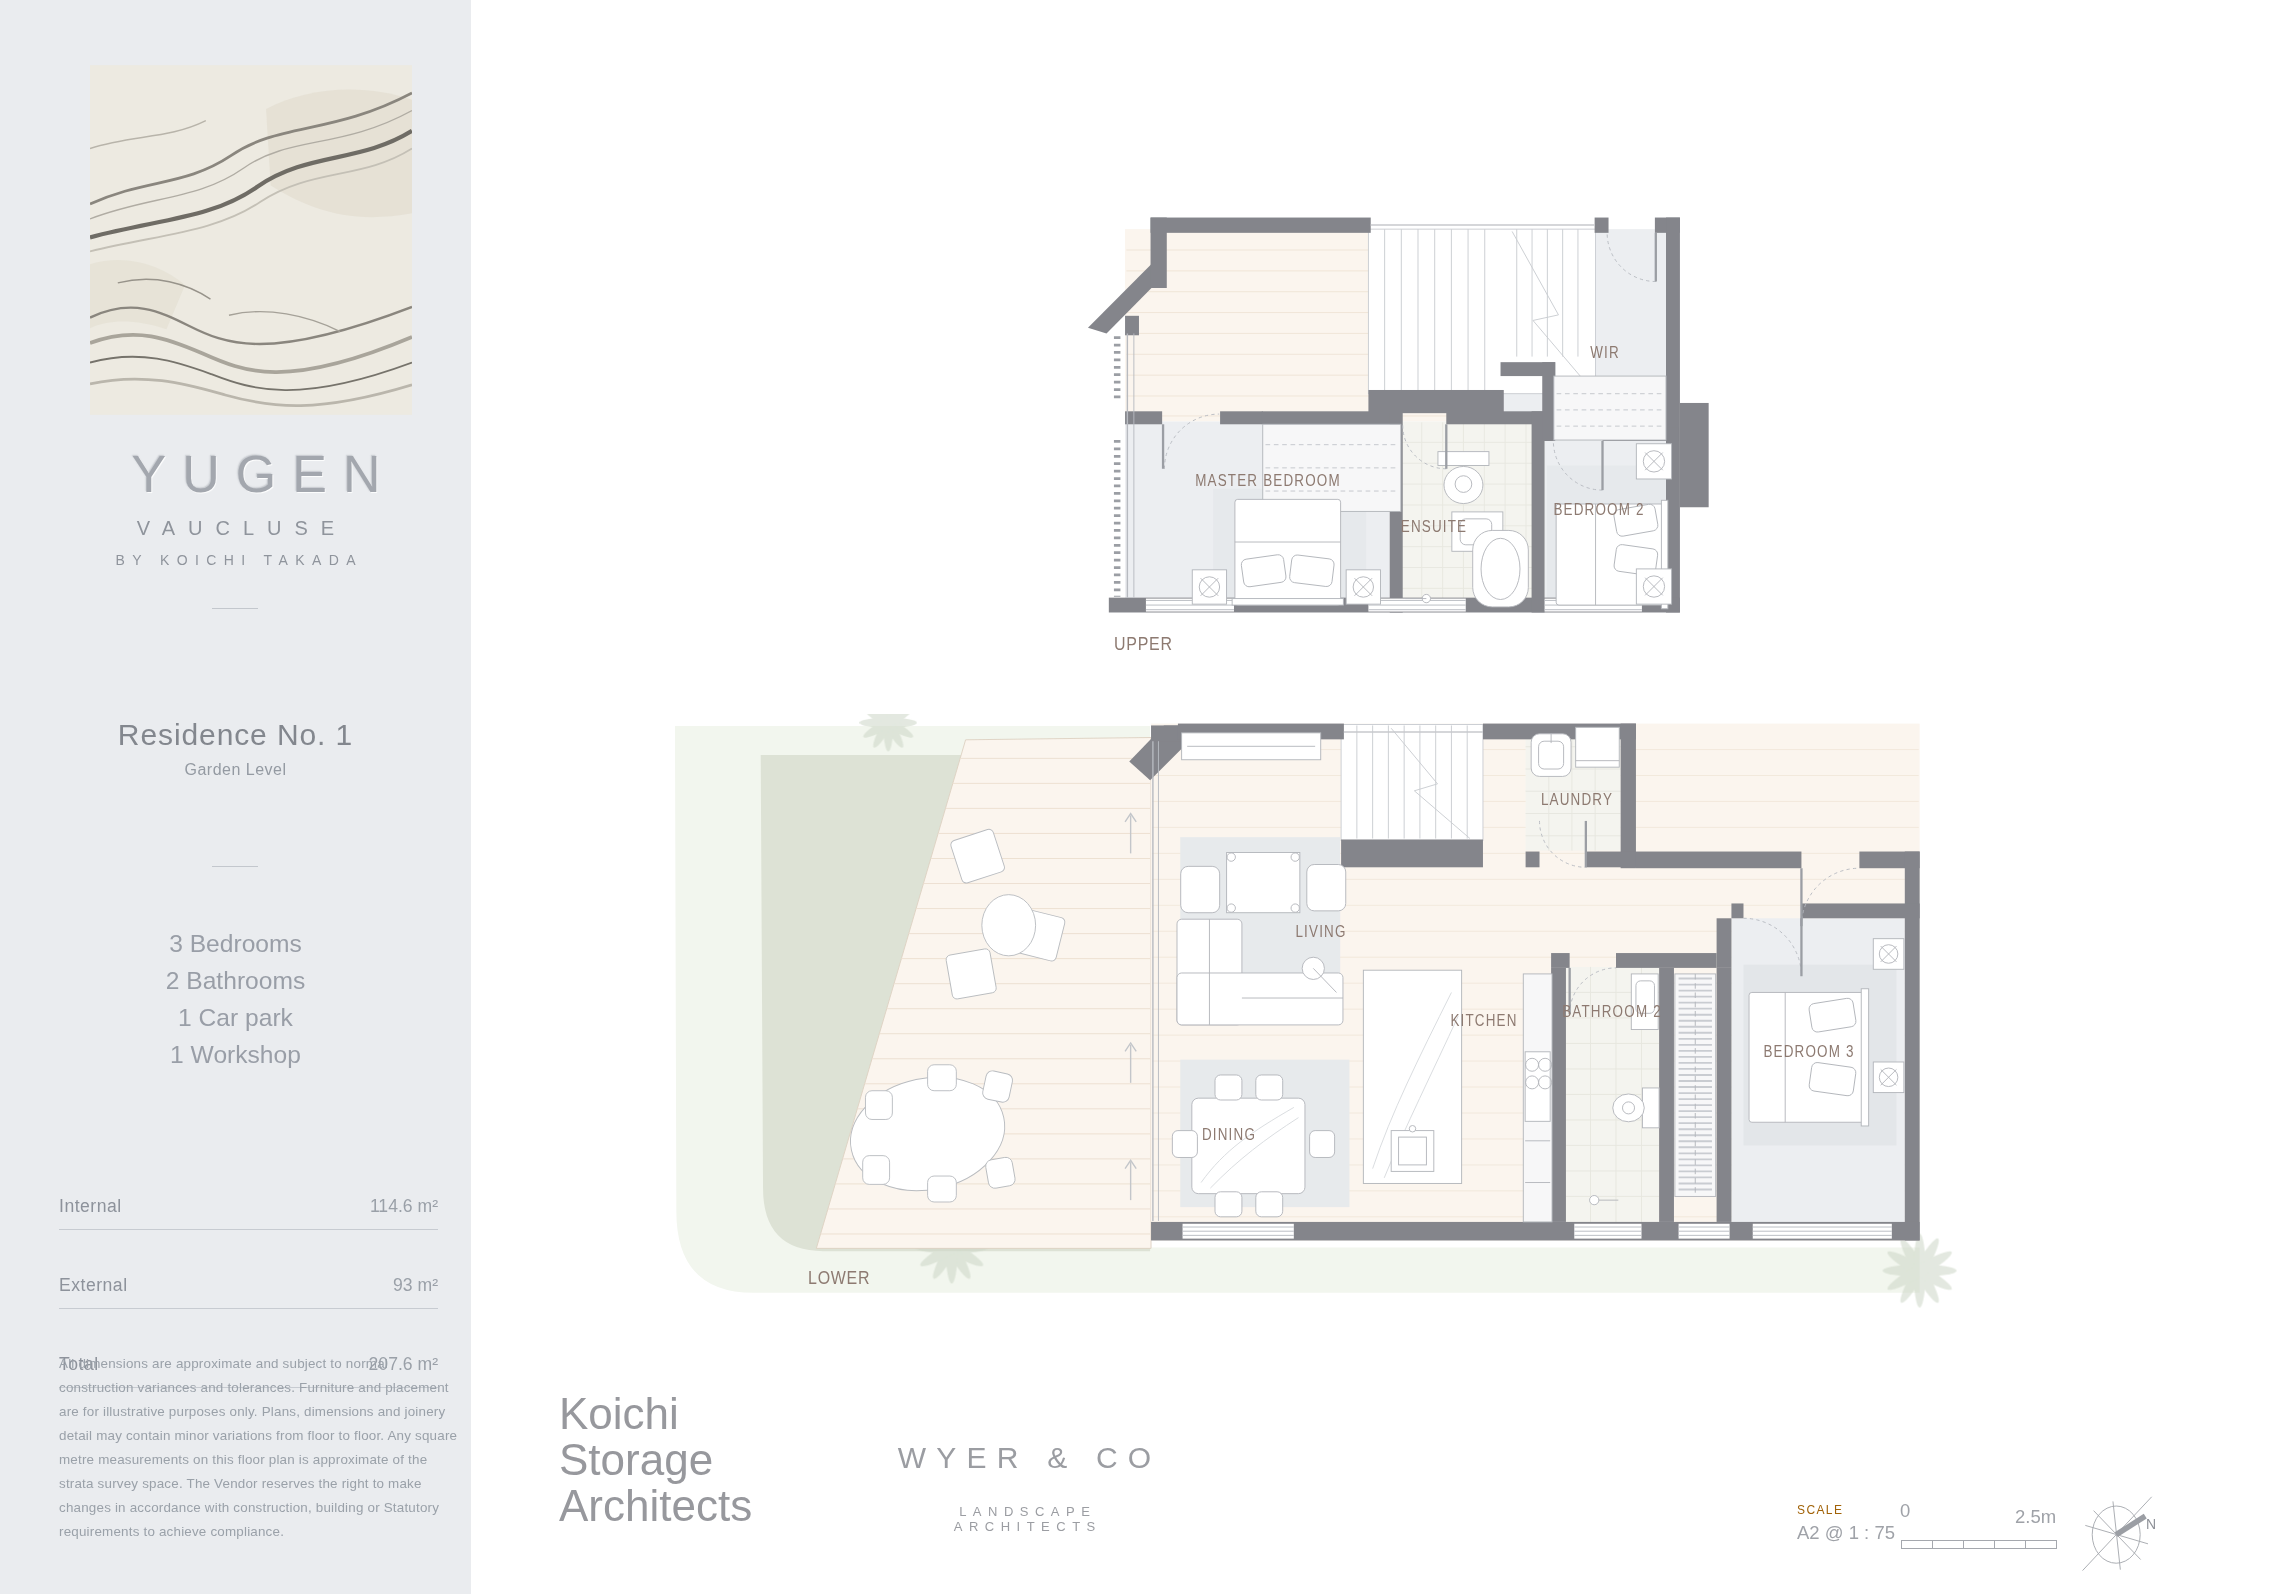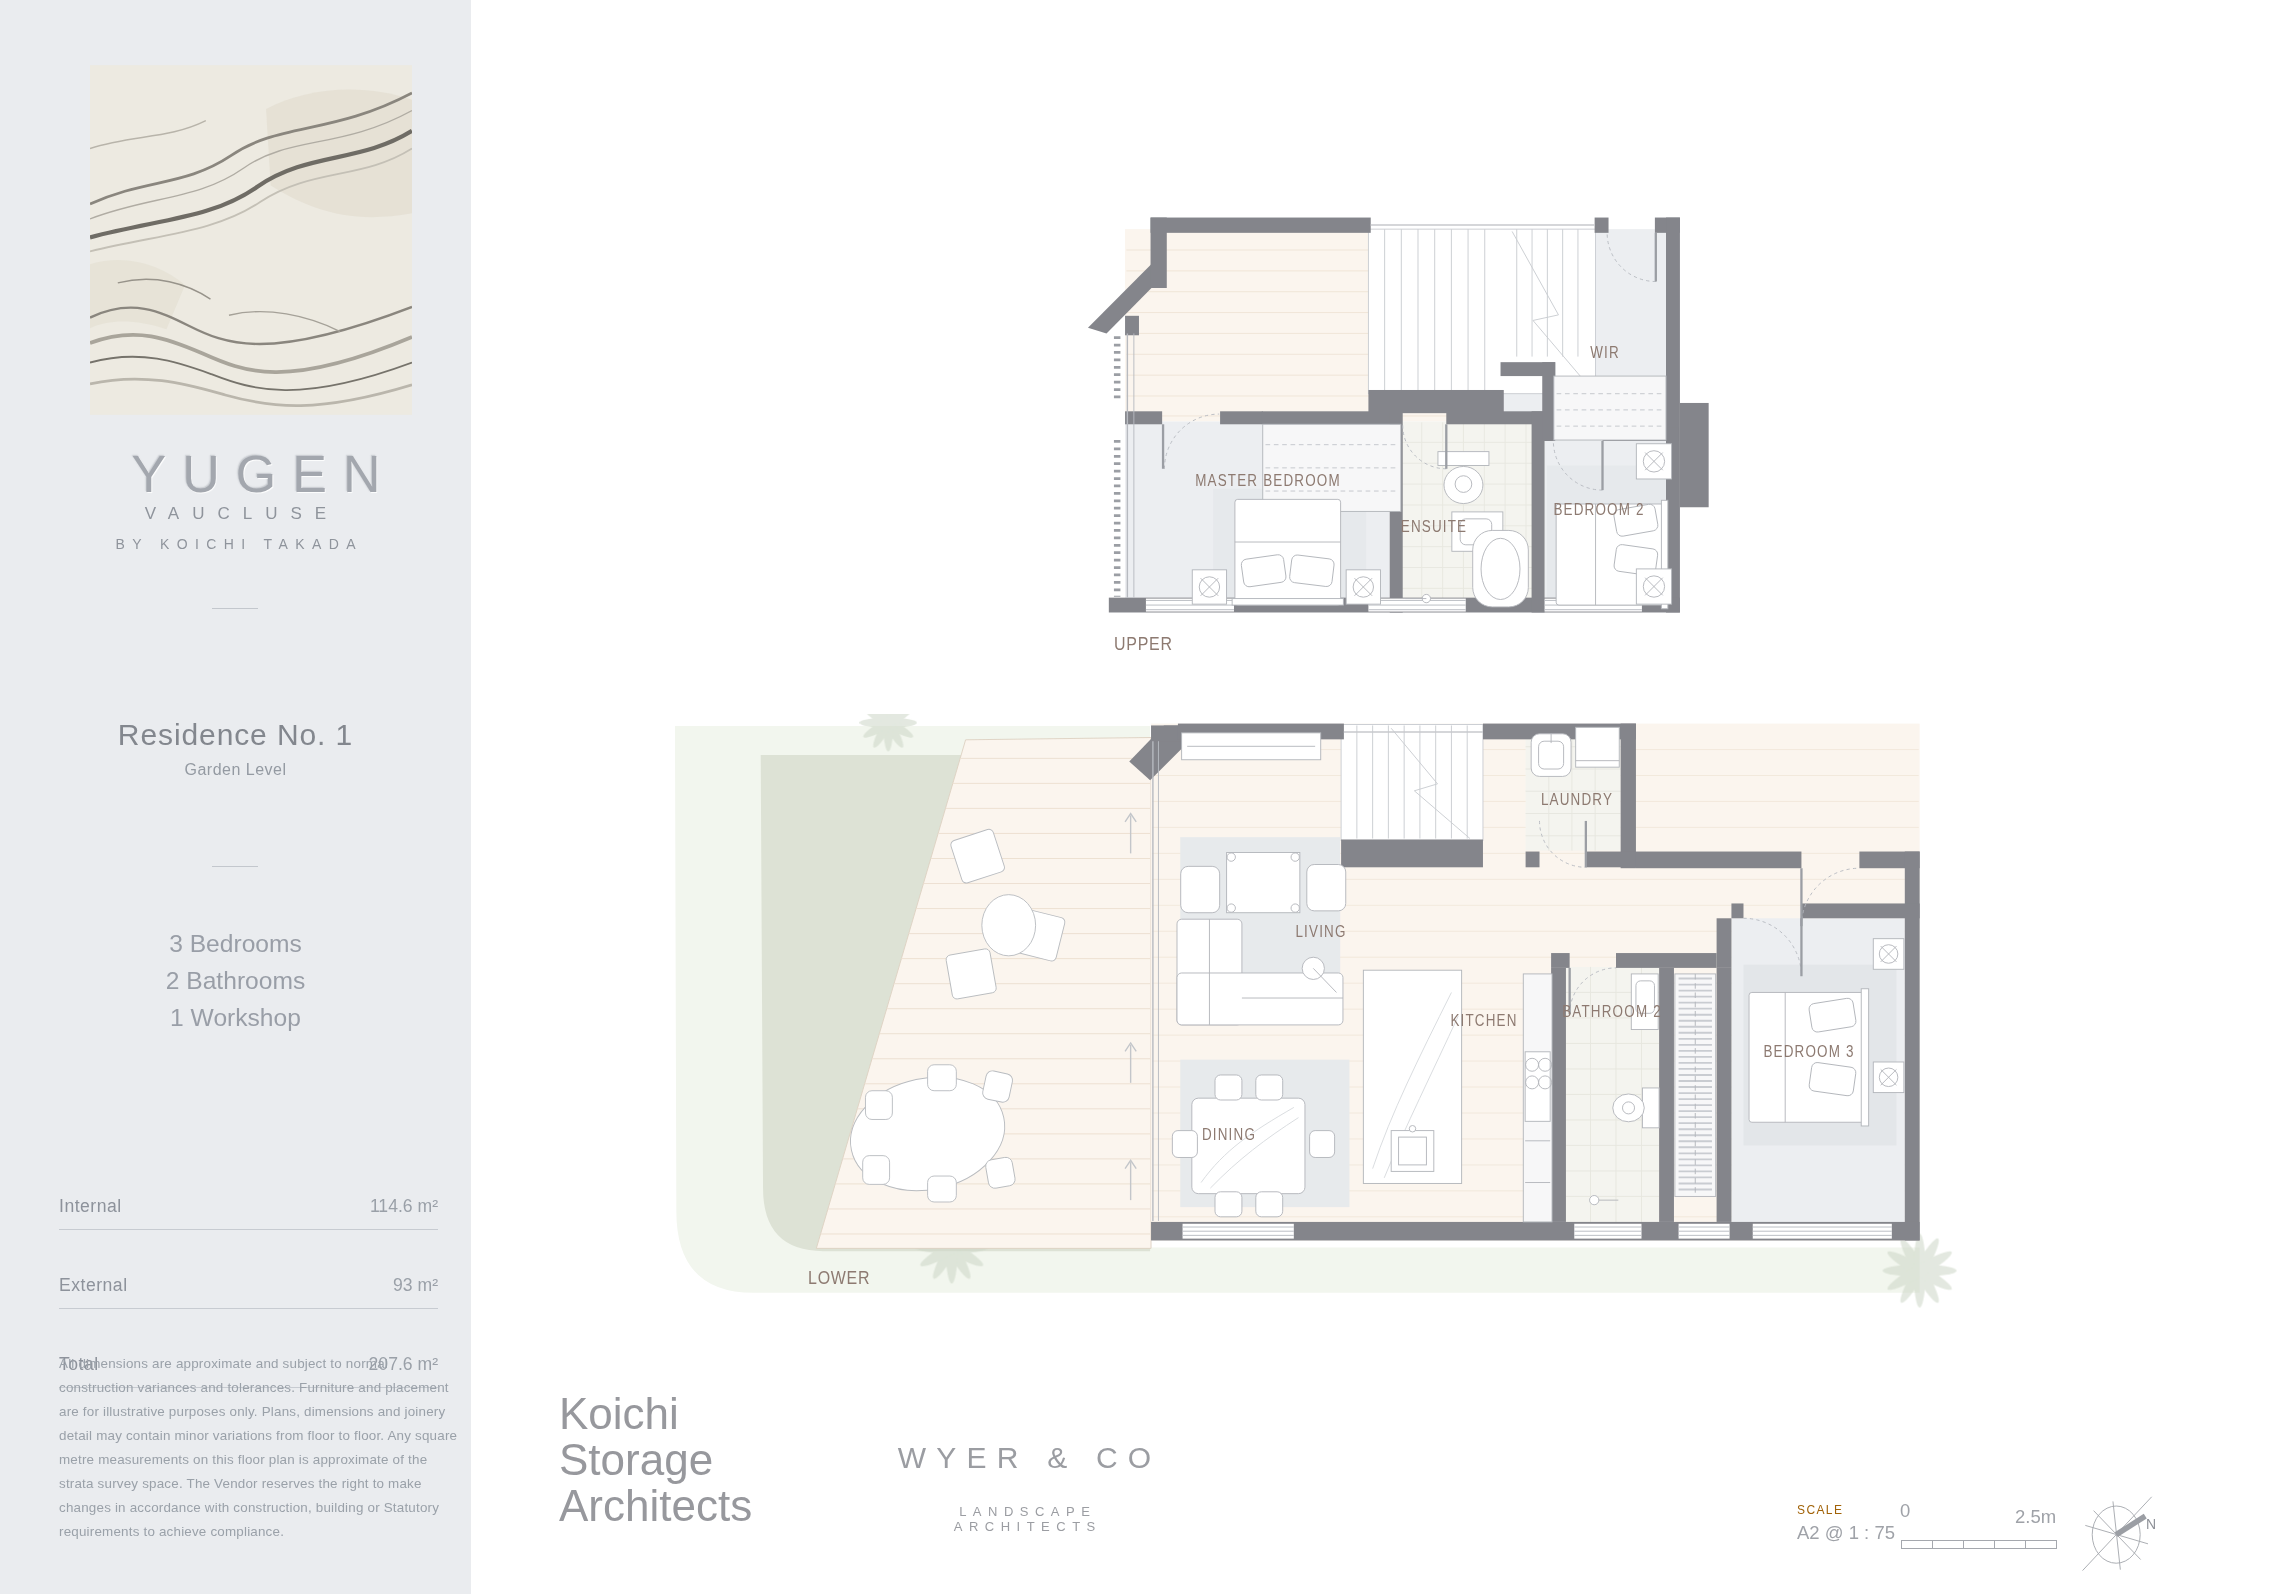--- a/index.html
+++ b/index.html
@@ -8,21 +8,21 @@
   .page{position:absolute;inset:0;background:#ffffff;}
 
   
   .sidebar{position:absolute;left:0;top:0;width:471px;height:1594px;
            background:#eaecef;}
   .stone{position:absolute;left:90px;top:65px;width:322px;height:350px;}
   .brand{position:absolute;left:0;top:444px;width:471px;text-align:center;}
   .brand-name{font-size:52px;letter-spacing:16px;color:#a3a7ae;font-weight:400;
               text-shadow:0.9px 0.9px 0.9px rgba(255,255,255,.95),-0.9px -0.9px 1.4px rgba(110,115,125,.30);
               padding-left:32px;margin-left:25px;}
-  .brand-loc{margin-top:0;font-size:17px;letter-spacing:13px;color:#8f949c;padding-left:13px;}
+  .brand-loc{margin-top:13px;font-size:20px;letter-spacing:13px;color:#8f949c;padding-left:13px;}
   .brand-by{margin-top:12px;font-size:14px;letter-spacing:7.4px;color:#8f949c;padding-left:7.4px;}
   .divider{position:absolute;left:212px;width:46px;height:0;border-top:0.9px solid #c3c7cd;}
   .d1{top:608px;} .d2{top:866px;}
   .res-title{position:absolute;left:0;top:718px;width:471px;text-align:center;
              font-size:30px;color:#83878e;letter-spacing:0.9px;}
   .res-sub{position:absolute;left:0;top:761px;width:471px;text-align:center;
            font-size:16px;color:#949aa2;letter-spacing:0.5px;}
   .features{position:absolute;left:0;top:925px;width:471px;text-align:center;
             list-style:none;margin:0;padding:0;}
   .features li{font-size:24.6px;line-height:37px;color:#999ea7;}
@@ -93,20 +93,21 @@
     <div class="divider d1"></div>
 
     <div class="res-title">Residence No. 1</div>
     <div class="res-sub">Garden Level</div>
 
     <div class="divider d2"></div>
 
     <ul class="features">
       <li>3 Bedrooms</li>
       <li>2 Bathrooms</li>
+      <li>1 Car park</li>
       <li>1 Workshop</li>
     </ul>
 
     <div class="areas">
       <div class="area-row">
         <span class="a-label">Internal</span>
         <span class="a-value">114.6 m²</span>
       </div>
       <div class="area-row">
         <span class="a-label">External</span>

